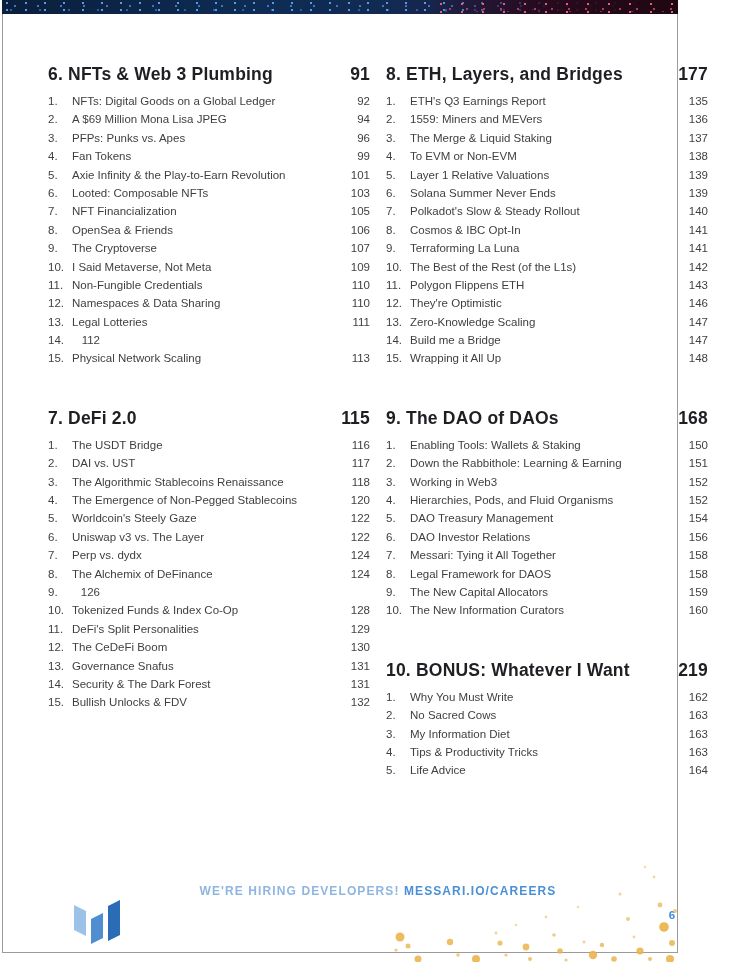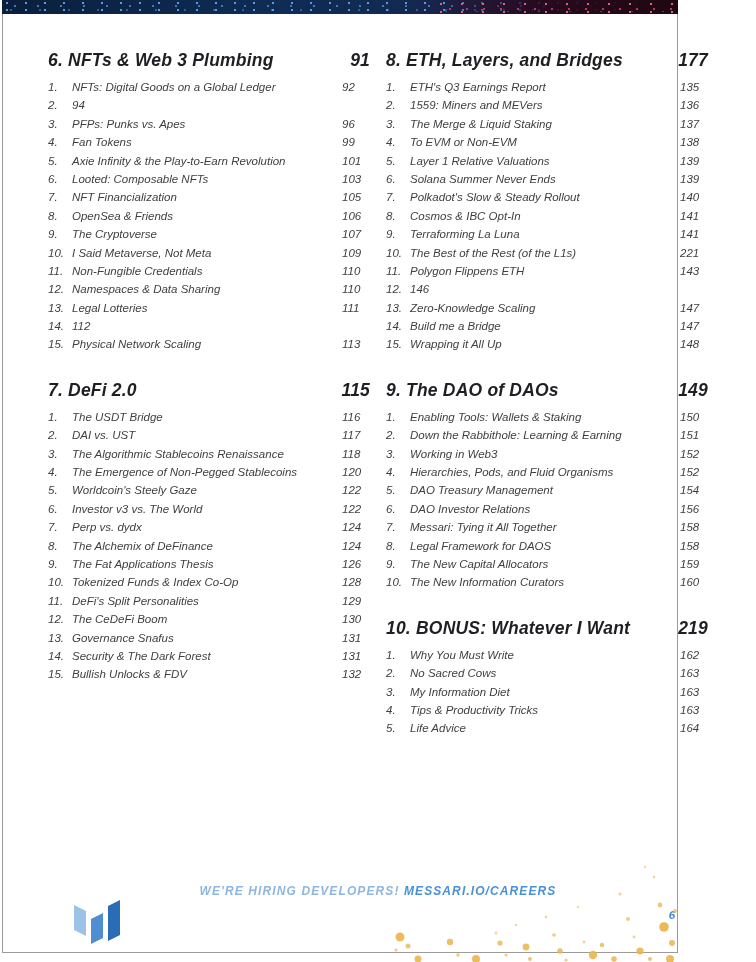--- a/index.html
+++ b/index.html
@@ -1,18 +1,18 @@
 <!DOCTYPE html>
 <html><head>
 <meta charset="utf-8">
 <style>
   * { margin:0; padding:0; box-sizing:border-box; }
   html,body { width:756px; height:962px; background:#ffffff; overflow:hidden;
               font-family:"Liberation Sans", sans-serif; }
-  .stage { position:relative; width:680px; height:962px; background:#ffffff;font-style:italic; }
+  .stage { position:relative; width:680px; height:962px; background:#ffffff; }
 
   
   .page-frame { position:absolute; left:2px; right:2px; top:0; bottom:9px;
                 border:1px solid #9b9b9b; background:#ffffff; }
 
   
   .top-band { position:absolute; top:0; left:2px; right:2px; height:14px; overflow:hidden;
     background:
       radial-gradient(circle 1.1px at 5px 3px,  #5d9be0 99%, transparent) 0 0/19px 7px,
       radial-gradient(circle 0.8px at 13px 6px, #3d78c4 99%, transparent) 0 0/23px 9px,
@@ -28,26 +28,26 @@
       linear-gradient(90deg, rgba(38,9,26,0) 0%, rgba(38,9,26,.85) 45%, #1f0812 100%);
   }
 
   
   .toc { position:absolute; top:50px; left:48px; width:660px; display:flex; gap:16px; }
   .toc-col { width:324px; }
   .toc-section { margin-bottom:26px; }
   .section-header { display:flex; align-items:baseline; margin-bottom:7px;
     color:#1e1e23; font-weight:800; font-size:17.5px; letter-spacing:.2px; line-height:21px; }
   .sec-title { flex:1; }
-  .sec-page  { text-align:left; }
+  .sec-page  { text-align:left;margin-top:14px; }
   .toc-item { display:flex; align-items:baseline; height:18.4px;
     font-size:11.5px; color:#3f3f42; line-height:18.4px; }
   .item-num   { width:24px; flex:none; }
   .item-title { flex:1; padding-right:6px; white-space:nowrap; }
-  .item-page  { flex:none; min-width:28px; text-align:left; }
+  .item-page  { flex:none; min-width:28px; text-align:right; }
 
   
   .footer-logo { position:absolute; left:72px; top:899px; width:50px; height:46px; }
   .hiring { position:absolute; top:884px; left:378px; transform:translateX(-50%);
     white-space:nowrap; font-size:12px; letter-spacing:1.1px; }
   .hiring .light { color:#8fb6e0; font-weight:700; }
   .hiring .bold  { color:#4a90d8; font-weight:800; }
   .page-num { position:absolute; left:662px; top:909px; width:20px; text-align:center;
     color:#3f8ad6; font-weight:800; font-size:11.5px; }
 
@@ -72,20 +72,21 @@
             <span class="sec-title">6. NFTs &amp; Web 3 Plumbing</span>
             <span class="sec-page">91</span>
           </div>
           <div class="toc-item">
             <span class="item-num">1.</span>
             <span class="item-title">NFTs: Digital Goods on a Global Ledger</span>
             <span class="item-page">92</span>
           </div>
           <div class="toc-item">
             <span class="item-num">2.</span>
+            <span class="item-title">A $69 Million Mona Lisa JPEG</span>
             <span class="item-page">94</span>
           </div>
           <div class="toc-item">
             <span class="item-num">3.</span>
             <span class="item-title">PFPs: Punks vs. Apes</span>
             <span class="item-page">96</span>
           </div>
           <div class="toc-item">
             <span class="item-num">4.</span>
             <span class="item-title">Fan Tokens</span>
@@ -171,36 +172,35 @@
             <span class="item-title">The Emergence of Non-Pegged Stablecoins</span>
             <span class="item-page">120</span>
           </div>
           <div class="toc-item">
             <span class="item-num">5.</span>
             <span class="item-title">Worldcoin's Steely Gaze</span>
             <span class="item-page">122</span>
           </div>
           <div class="toc-item">
             <span class="item-num">6.</span>
-            <span class="item-title">Investor v3 vs. The World</span>
+            <span class="item-title">Uniswap v3 vs. The Layer</span>
             <span class="item-page">122</span>
           </div>
           <div class="toc-item">
             <span class="item-num">7.</span>
             <span class="item-title">Perp vs. dydx</span>
             <span class="item-page">124</span>
           </div>
           <div class="toc-item">
             <span class="item-num">8.</span>
             <span class="item-title">The Alchemix of DeFinance</span>
             <span class="item-page">124</span>
           </div>
           <div class="toc-item">
             <span class="item-num">9.</span>
-            <span class="item-title">The Fat Applications Thesis</span>
             <span class="item-page">126</span>
           </div>
           <div class="toc-item">
             <span class="item-num">10.</span>
             <span class="item-title">Tokenized Funds &amp; Index Co-Op</span>
             <span class="item-page">128</span>
           </div>
           <div class="toc-item">
             <span class="item-num">11.</span>
             <span class="item-title">DeFi's Split Personalities</span>
@@ -275,29 +275,30 @@
             <span class="item-page">141</span>
           </div>
           <div class="toc-item">
             <span class="item-num">9.</span>
             <span class="item-title">Terraforming La Luna</span>
             <span class="item-page">141</span>
           </div>
           <div class="toc-item">
             <span class="item-num">10.</span>
             <span class="item-title">The Best of the Rest (of the L1s)</span>
-            <span class="item-page">221</span>
+            <span class="item-page">142</span>
           </div>
           <div class="toc-item">
             <span class="item-num">11.</span>
             <span class="item-title">Polygon Flippens ETH</span>
             <span class="item-page">143</span>
           </div>
           <div class="toc-item">
             <span class="item-num">12.</span>
+            <span class="item-title">They're Optimistic</span>
             <span class="item-page">146</span>
           </div>
           <div class="toc-item">
             <span class="item-num">13.</span>
             <span class="item-title">Zero-Knowledge Scaling</span>
             <span class="item-page">147</span>
           </div>
           <div class="toc-item">
             <span class="item-num">14.</span>
             <span class="item-title">Build me a Bridge</span>
@@ -305,21 +306,21 @@
           </div>
           <div class="toc-item">
             <span class="item-num">15.</span>
             <span class="item-title">Wrapping it All Up</span>
             <span class="item-page">148</span>
           </div>
         </section>
         <section class="toc-section">
           <div class="section-header">
             <span class="sec-title">9. The DAO of DAOs</span>
-            <span class="sec-page">149</span>
+            <span class="sec-page">168</span>
           </div>
           <div class="toc-item">
             <span class="item-num">1.</span>
             <span class="item-title">Enabling Tools: Wallets &amp; Staking</span>
             <span class="item-page">150</span>
           </div>
           <div class="toc-item">
             <span class="item-num">2.</span>
             <span class="item-title">Down the Rabbithole: Learning &amp; Earning</span>
             <span class="item-page">151</span>

